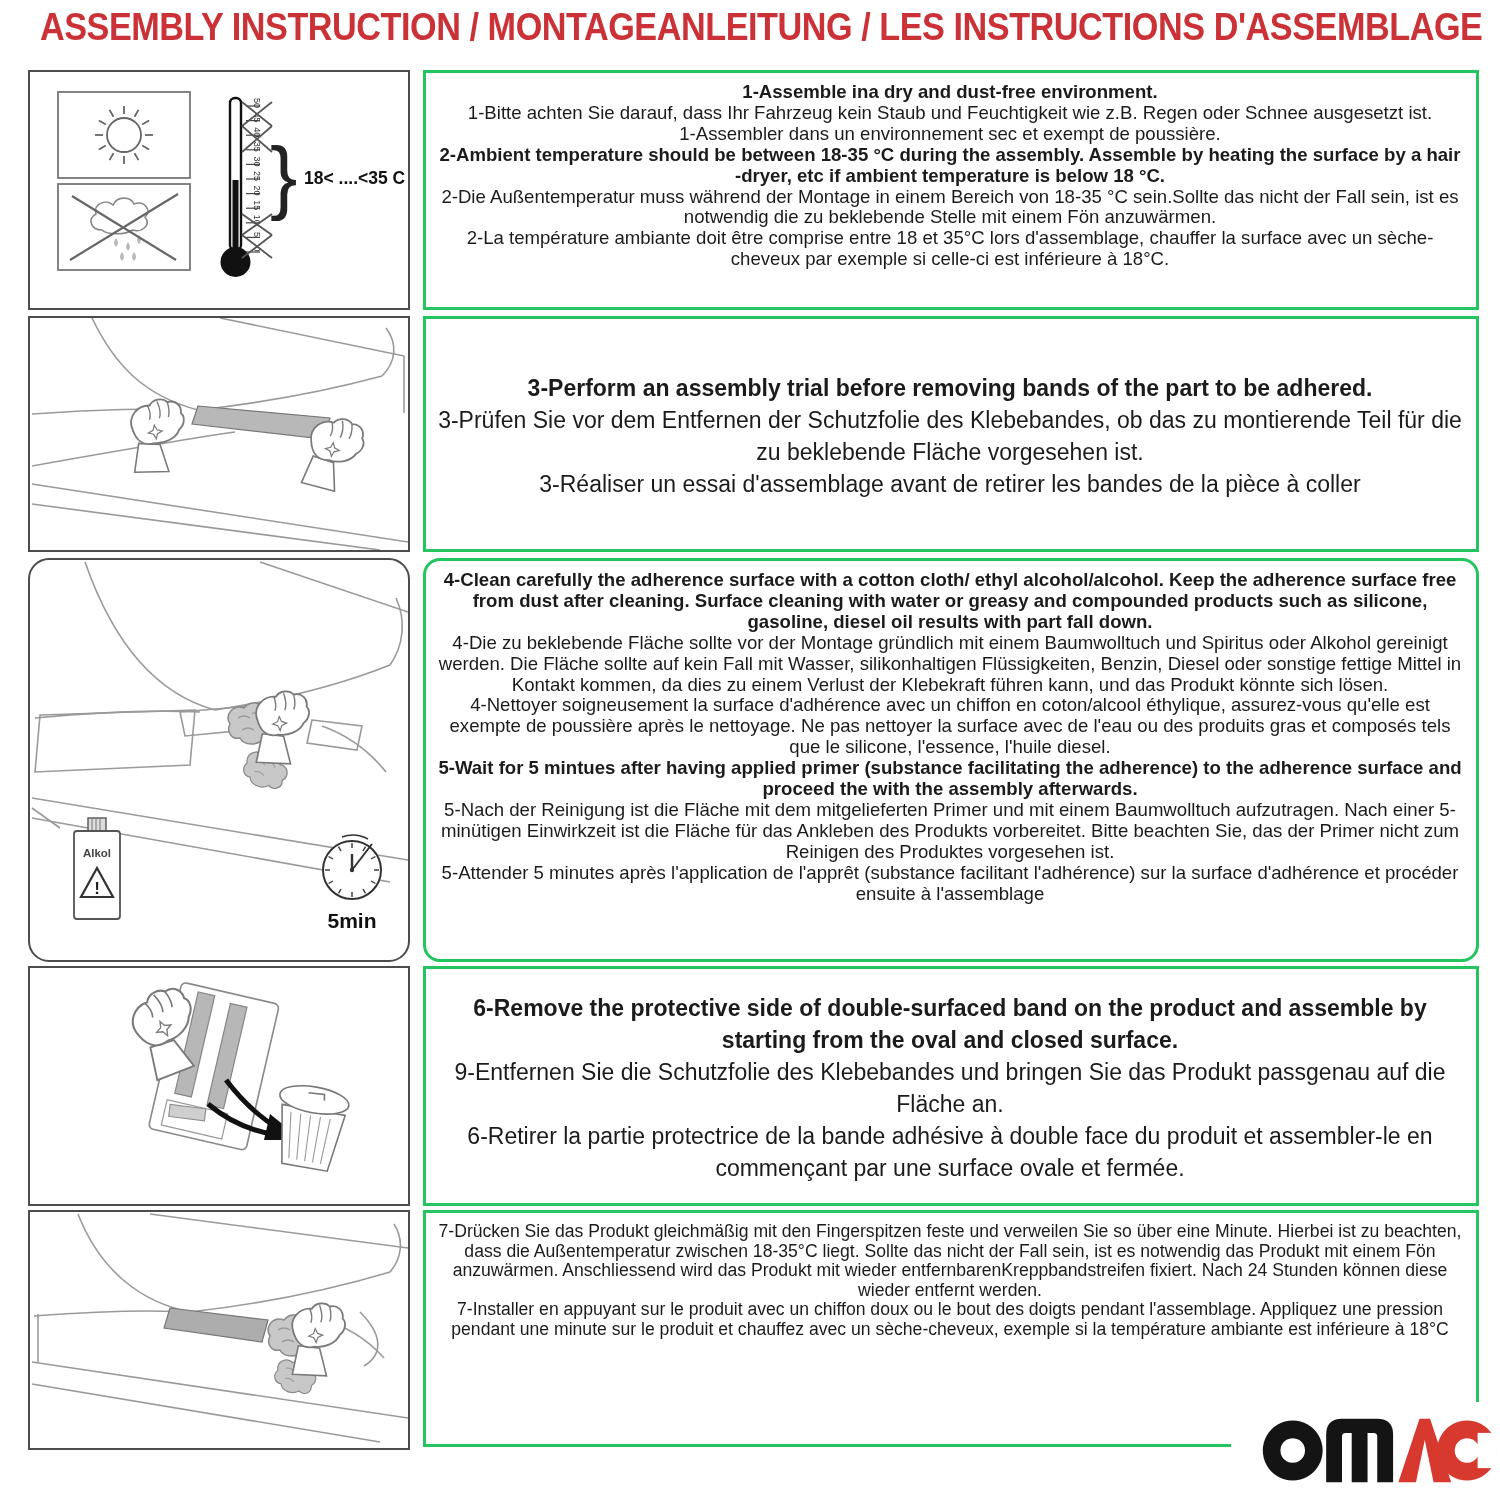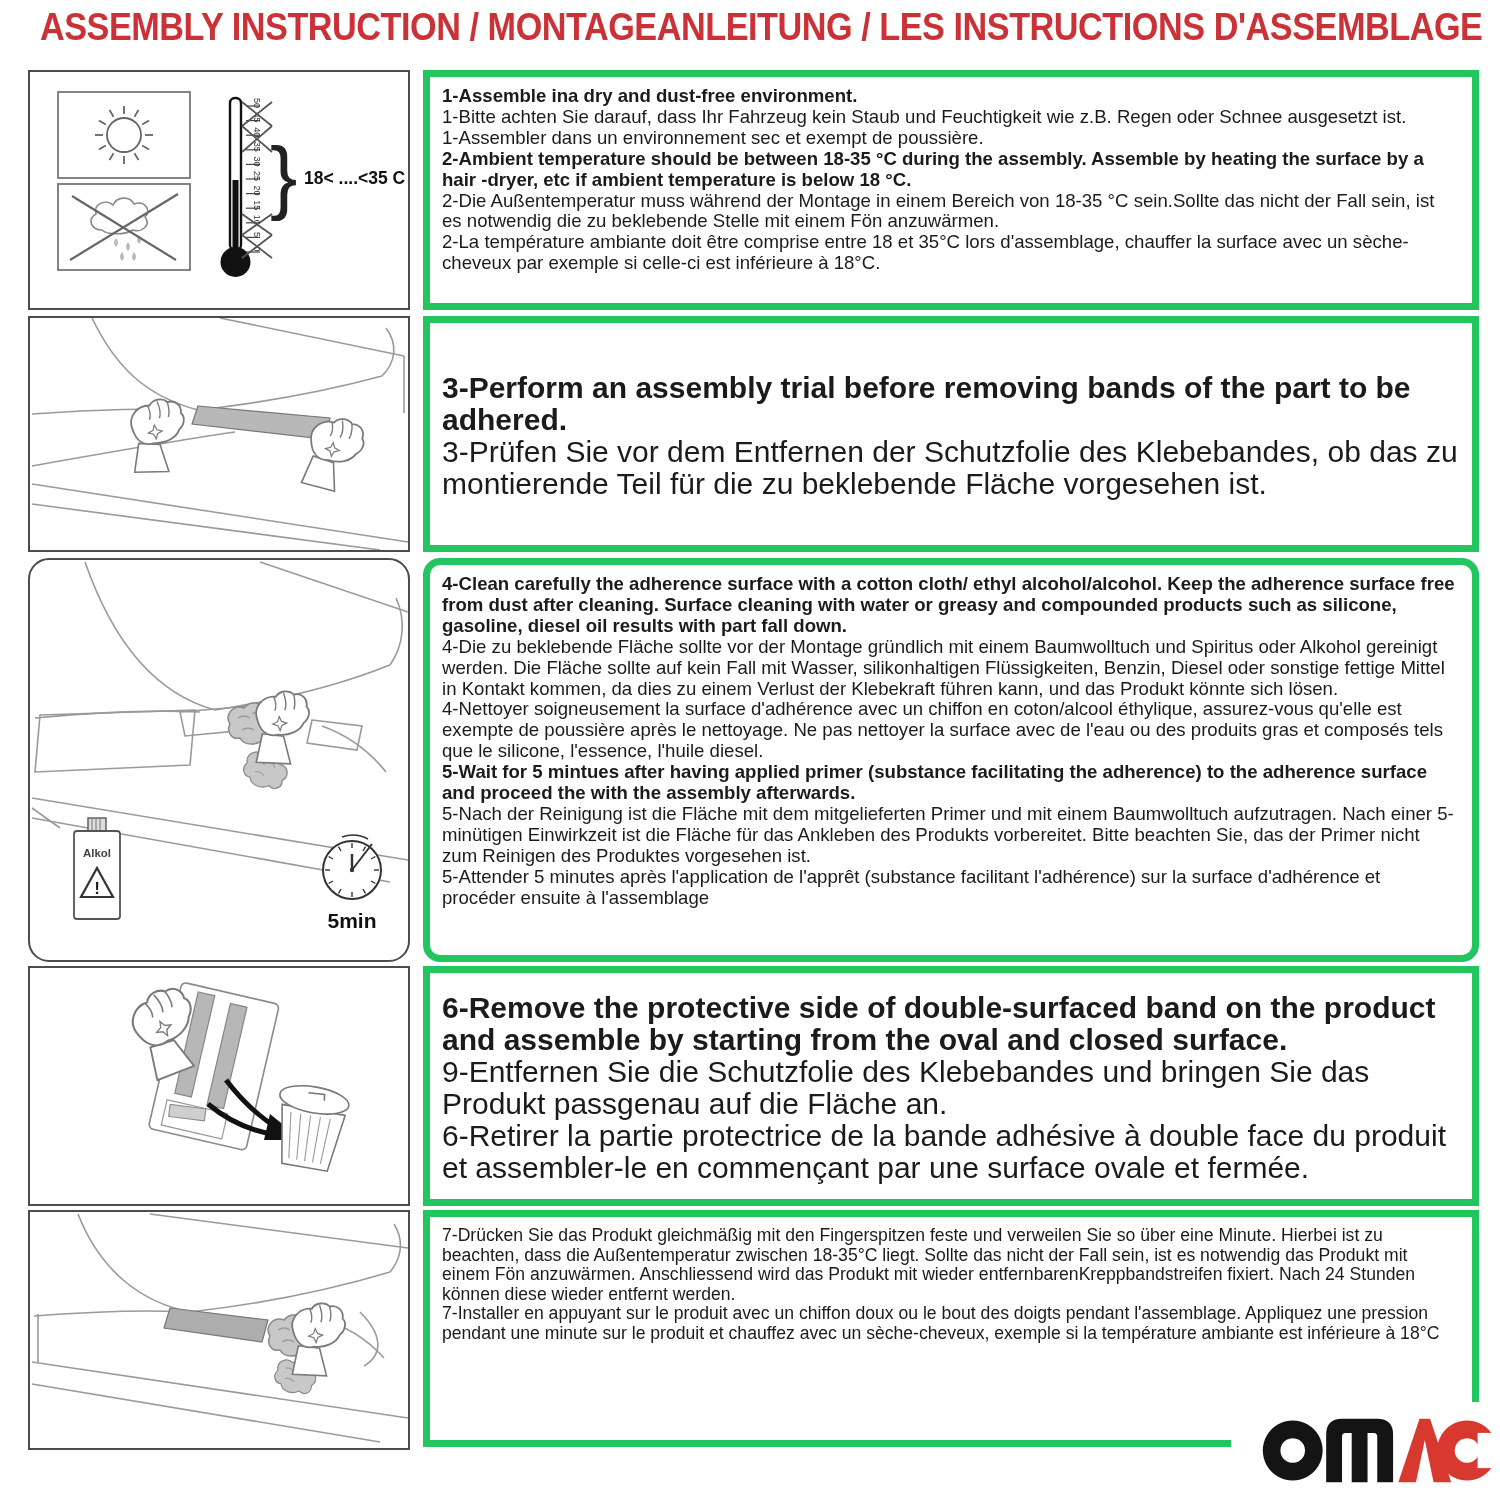--- a/index.html
+++ b/index.html
@@ -4,25 +4,25 @@
 <style>
   html,body{margin:0;padding:0;background:#ffffff;}
   .sheet{position:relative;width:1500px;height:1500px;background:#fff;overflow:hidden;
          font-family:"Liberation Sans", sans-serif;color:#1b1b1b;}
   .title{position:absolute;left:40px;top:6px;margin:0;font-size:38px;font-weight:bold;
          color:#cb3237;white-space:nowrap;letter-spacing:-0.5px;
          transform:scaleX(0.9);transform-origin:left center;}
   .illus{position:absolute;left:28px;width:382px;border:2px solid #4c4c4c;background:#fff;
          box-sizing:border-box;}
   .illus svg{display:block;width:100%;height:100%;}
-  .txt{position:absolute;left:423px;width:1056px;border:7px solid #22c55e;background:#fff;
-       box-sizing:border-box;padding:9px 14px 6px 12px;}
+  .txt{position:absolute;left:423px;width:1056px;border:3px solid #22c55e;background:#fff;
+       box-sizing:border-box;padding:9px 14px 6px 12px;text-align:center;}
   .txt p{margin:0;}
   .fs-s p{font-size:18.6px;line-height:20.9px;}
-  .fs-l p{font-size:30px;line-height:32px;}
+  .fs-l p{font-size:23px;line-height:32px;}
   .fs-xs p{font-size:17.6px;line-height:19.6px;}
   .bold{font-weight:bold;}
   .gap{margin-top:21px;}
   .vcenter{display:flex;flex-direction:column;justify-content:center;}
   .logo{position:absolute;top:1402px;right:3px;width:252px;height:96px;background:#fff;
         z-index:5;display:flex;align-items:center;justify-content:flex-end;padding-left:14px;}
   svg text{font-family:"Liberation Sans", sans-serif;}
 </style>
 </head>
 <body>
@@ -141,20 +141,21 @@
       </g>
       <polygon points="168,88 300,100 294,121 162,106" fill="#b8b8b8" stroke="#777" stroke-width="1.2"></polygon>
       <use href="#hand" transform="translate(102,92) rotate(-8)"></use>
       <use href="#hand" transform="translate(286,104) rotate(8)"></use>
     </svg>
   </div>
 
   <div class="txt fs-l vcenter" style="top:316px;height:236px;">
     <p class="bold">3-Perform an assembly trial before removing bands of the part to be adhered.</p>
     <p>3-Prüfen Sie vor dem Entfernen der Schutzfolie des Klebebandes, ob das zu montierende Teil für die zu beklebende Fläche vorgesehen ist.</p>
+    <p>3-Réaliser un essai d'assemblage avant de retirer les bandes de la pièce à coller</p>
   </div>
 
   <div class="illus" style="top:558px;height:404px;border-radius:21px;">
     <svg viewBox="0 0 378 400">
       <g fill="none" stroke="#9a9a9a" stroke-width="1.6">
         <path d="M55,2 C85,88 130,135 185,150"></path>
         <path d="M185,150 C250,140 310,125 360,105"></path>
         <path d="M360,105 C374,85 376,60 366,38"></path>
         <path d="M230,2 L378,52"></path>
         <path d="M5,158 C70,152 130,150 170,152"></path>

